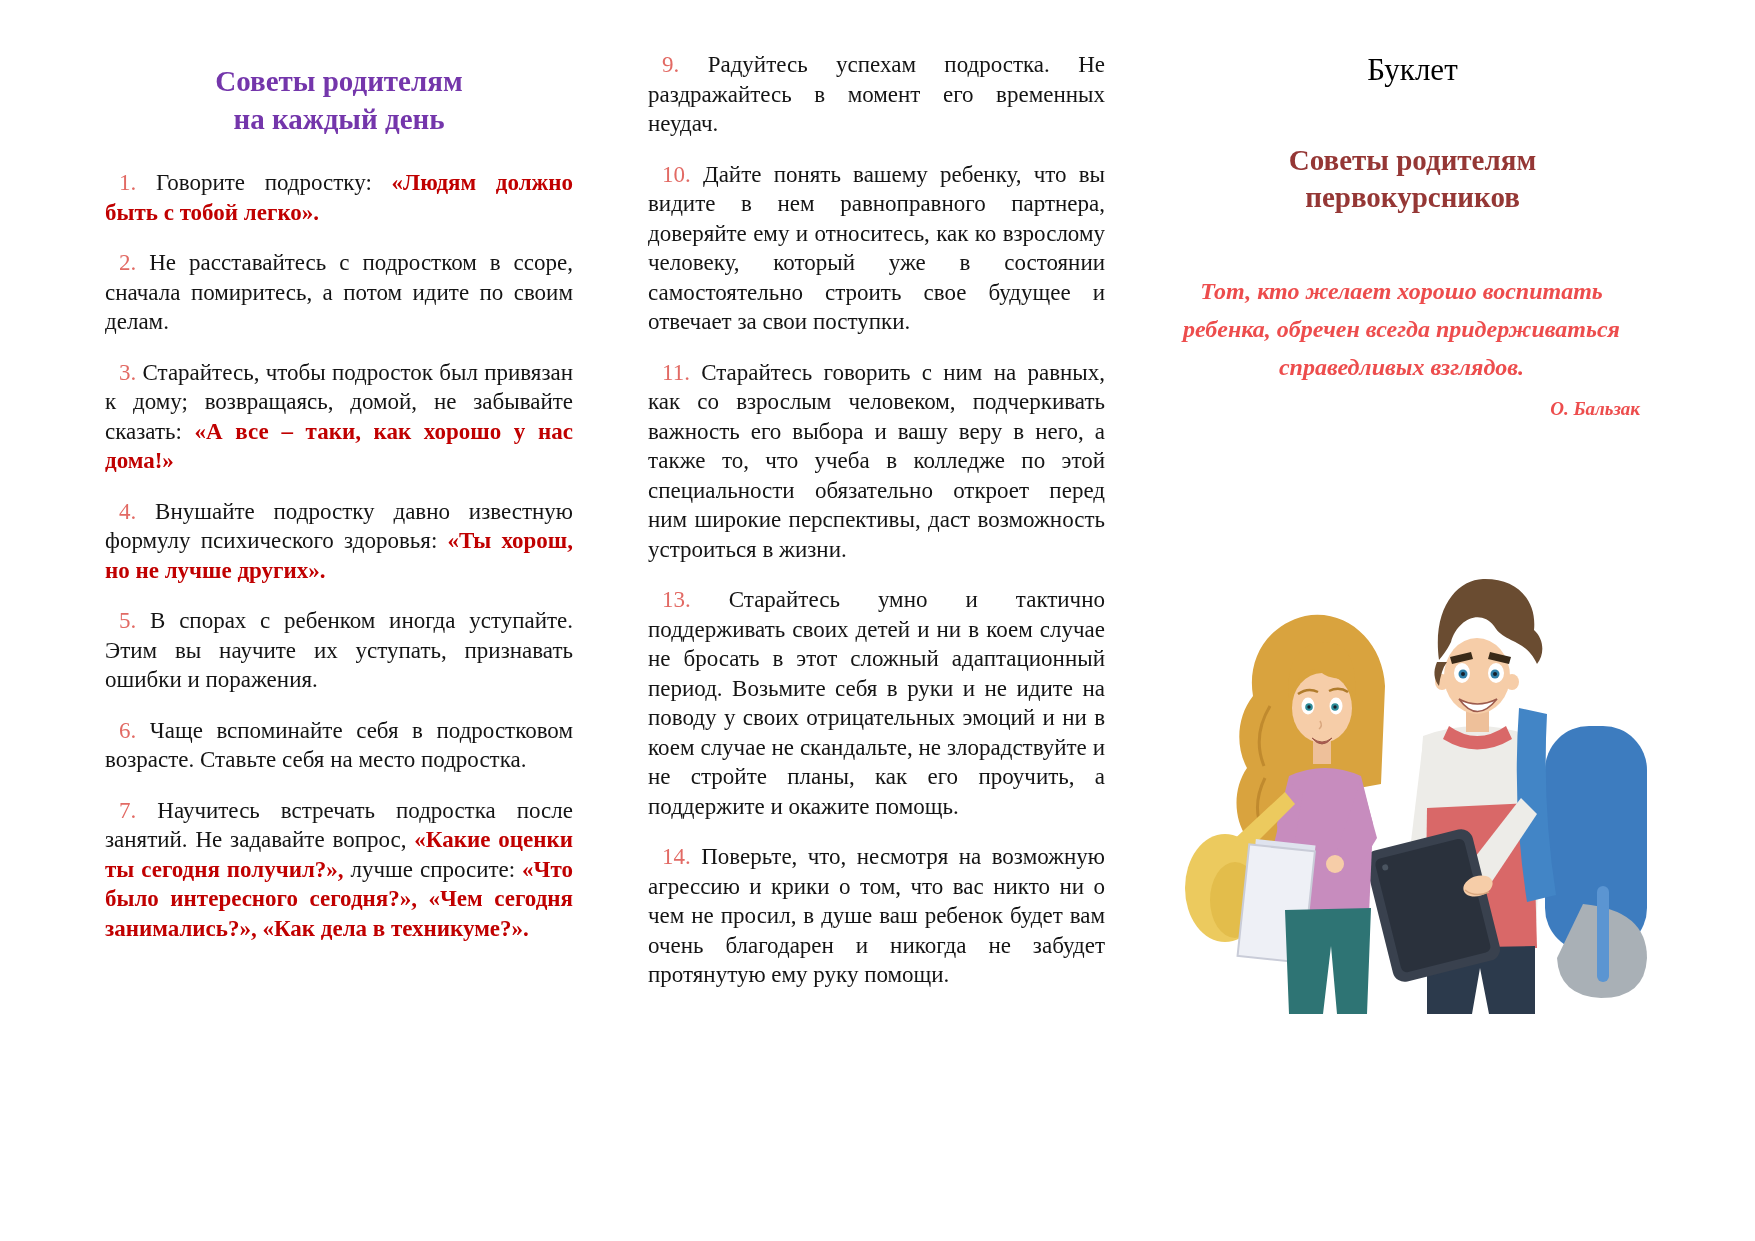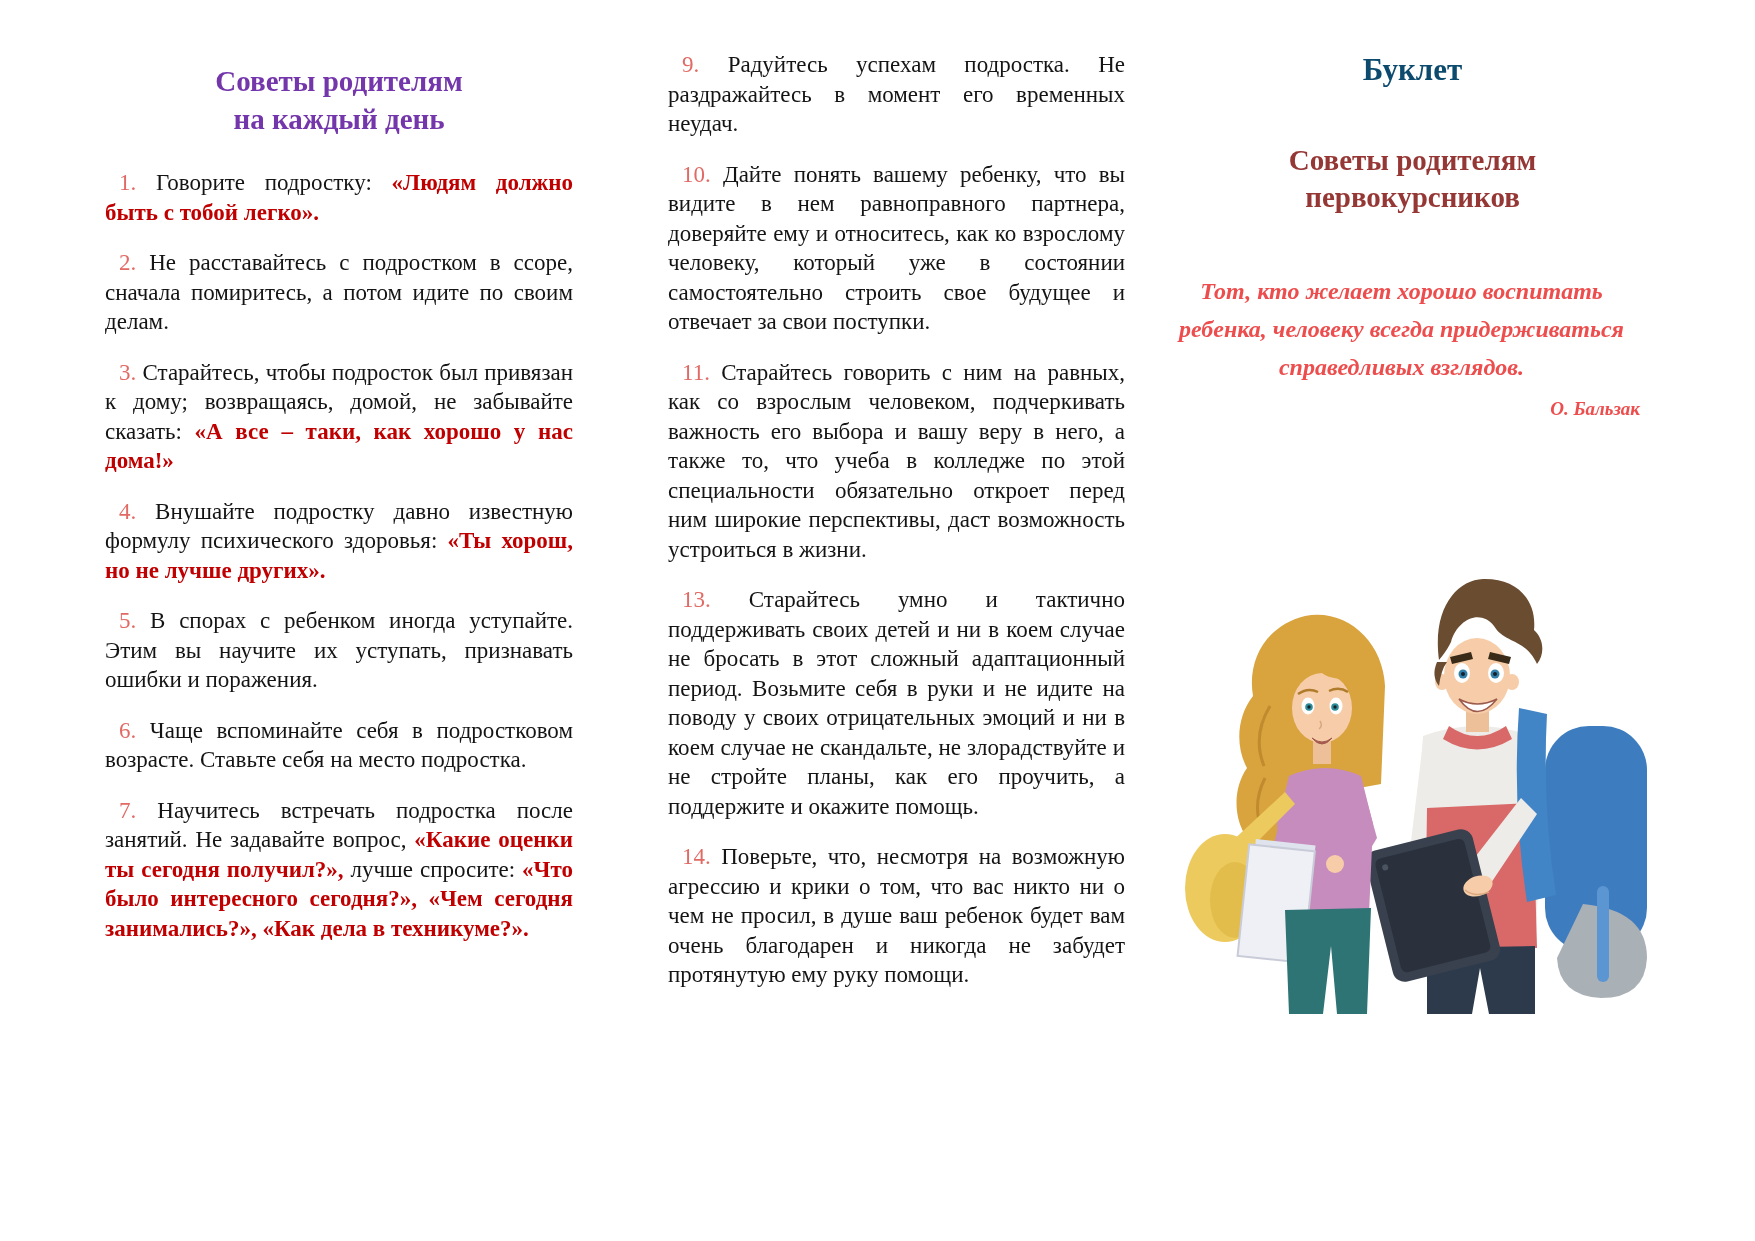--- a/index.html
+++ b/index.html
@@ -2,36 +2,36 @@
 <html lang="ru"><head>
 <meta charset="utf-8">
 <style>
   html,body{margin:0;padding:0;}
   body{
     width:1755px;height:1241px;position:relative;background:#ffffff;overflow:hidden;
     font-family:"Liberation Serif","DejaVu Serif",serif;color:#141414;
   }
   .col{position:absolute;top:0;}
   #col-left{left:105px;top:62px;width:468px;}
-  #col-mid{left:668px;top:50px;width:457px;}
+  #col-mid{left:648px;top:50px;width:457px;}
   #col-right{left:1155px;top:52px;width:515px;}
 
   .left-title{
     color:#7436ab;font-size:29px;font-weight:bold;text-align:center;
     line-height:38px;margin:0 0 30px 0;
   }
   .tip{
     font-size:23px;line-height:29.5px;text-align:justify;margin:0 0 21px 0;
     text-indent:14px;hyphens:none;
   }
   .tip .num{color:#e26a64;}
   .tip .red{color:#c00000;font-weight:bold;}
 
   .booklet-title{
-    color:#0c4a6e;font-size:31px;font-weight:bold;text-align:center;margin:0;line-height:36px;
+    color:#000000;font-size:31px;font-weight:normal;text-align:center;margin:0;line-height:36px;
   }
   .subtitle{
     color:#953735;font-size:29px;font-weight:bold;text-align:center;
     line-height:37px;margin:54px 0 0 0;
   }
   .quote{
     color:#ed4d4d;font-size:24px;font-weight:bold;font-style:italic;
     text-align:center;line-height:38px;margin:56px 0 0 0;padding-right:22px;
   }
   .author{
@@ -73,21 +73,21 @@
 </div>
 
 <div class="col" id="col-right">
   <p class="booklet-title">Буклет</p>
   <div class="subtitle">
     <div>Советы родителям</div>
     <div>первокурсников</div>
   </div>
   <div class="quote">
     <div>Тот, кто желает хорошо воспитать</div>
-    <div>ребенка, человеку всегда придерживаться</div>
+    <div>ребенка, обречен всегда придерживаться</div>
     <div>справедливых взглядов.</div>
   </div>
   <p class="author">О. Бальзак</p>
 </div>
 
 <div id="illustration">
   <svg viewBox="0 0 467 458" xmlns="http://www.w3.org/2000/svg">
 
     <g>
       <rect x="360" y="170" width="102" height="226" rx="44" fill="#3d7cbf"></rect>

